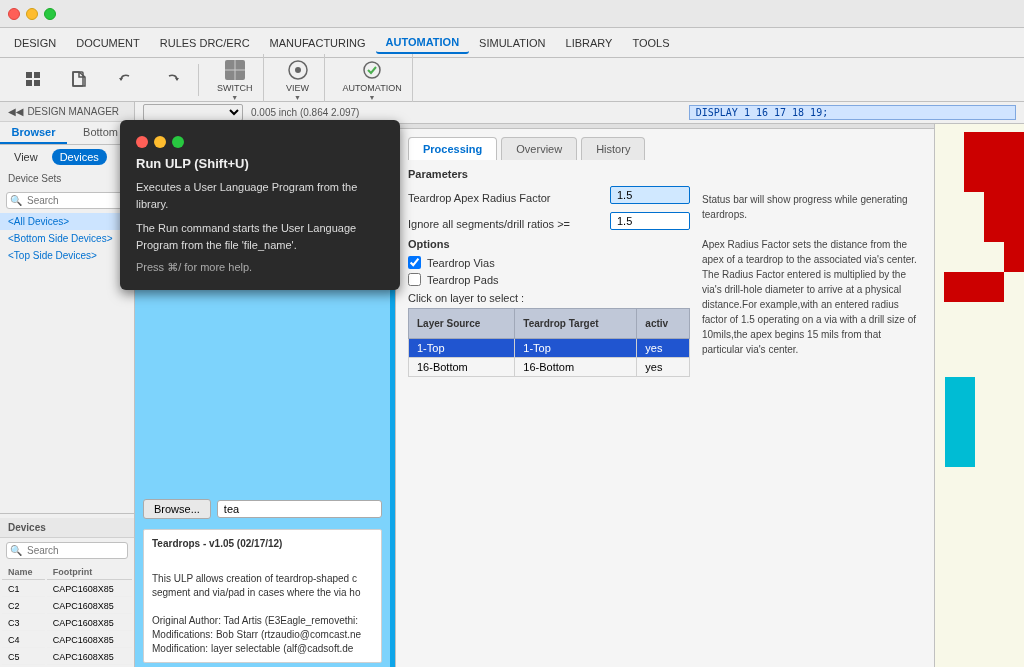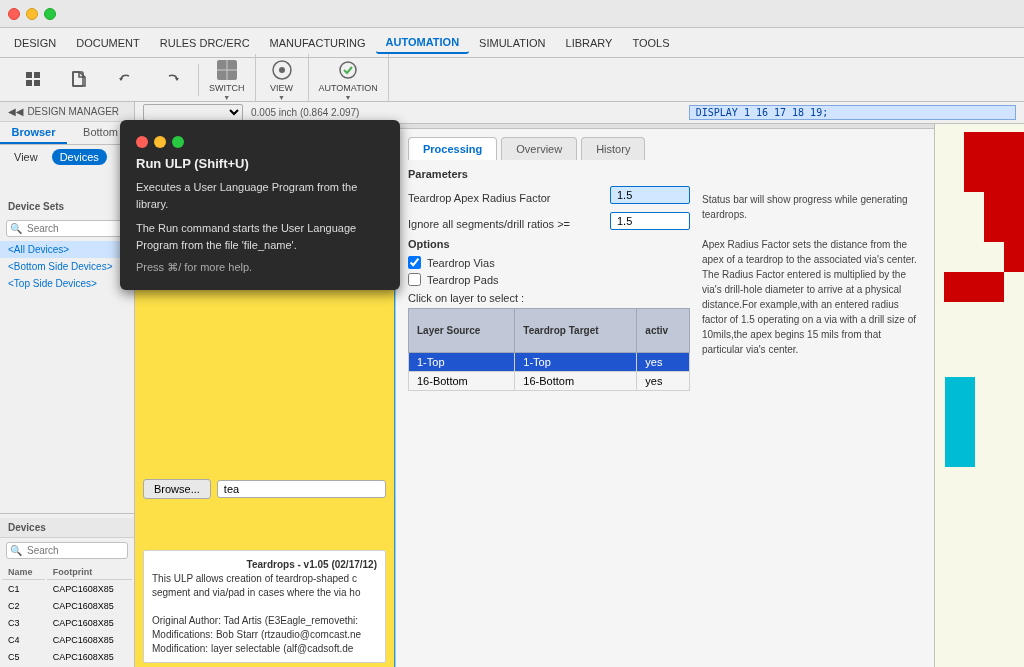--- a/index.html
+++ b/index.html
@@ -17,21 +17,21 @@
     .window-tab.active { background: #e8e8e8; }
     .window-tab .tab-dot { width: 8px; height: 8px; background: #4caf50; border-radius: 50%; }
     .window-title-right { display: flex; align-items: center; gap: 4px; font-size: 11px; color: #555; }
 
     
     .menu-bar { display: flex; align-items: center; height: 30px; background: #f0f0f0; border-bottom: 1px solid #c0c0c0; padding: 0 4px; }
     .menu-item { padding: 4px 10px; font-size: 11px; color: #333; cursor: pointer; border-radius: 3px; }
     .menu-item.active { color: #0070d0; border-bottom: 2px solid #0070d0; font-weight: 600; }
 
     
-    .toolbar { display: flex; align-items: center; height: 44px; background: #f0f0f0; border-bottom: 1px solid #c0c0c0; padding: 0 8px; }
+    .toolbar { display: flex; align-items: center; height: 44px; background: #f0f0f0; border-bottom: 1px solid #c0c0c0; padding: 0 8px; gap: 8px; }
     .toolbar-group { display: flex; align-items: center; gap: 2px; padding: 0 4px; border-right: 1px solid #c8c8c8; }
     .toolbar-btn { display: flex; flex-direction: column; align-items: center; gap: 1px; padding: 4px 6px; cursor: pointer; border-radius: 3px; min-width: 44px; }
     .toolbar-btn .icon-box { width: 24px; height: 24px; display: flex; align-items: center; justify-content: center; }
     .toolbar-btn .btn-label { font-size: 9px; color: #444; }
     .toolbar-btn .dropdown-arrow { font-size: 7px; color: #666; }
 
     
     .tooltip-overlay { position: absolute; top: 120px; left: 120px; z-index: 1000; }
     .tooltip-box { background: #2a2a2a; color: #f0f0f0; border-radius: 6px; padding: 16px; width: 280px; box-shadow: 0 4px 12px rgba(0,0,0,0.5); }
     .tooltip-title { font-size: 13px; font-weight: bold; margin-bottom: 8px; }
@@ -58,59 +58,59 @@
     .dm-list { flex: 1; overflow-y: auto; }
     .dm-list-item { padding: 3px 8px; font-size: 10px; color: #0070d0; cursor: pointer; }
     .dm-list-item.selected { background: #cce4ff; }
     .dm-divider { height: 1px; background: #c0c0c0; margin: 4px 0; }
     .dm-section-header { padding: 4px 8px; font-size: 10px; font-weight: 600; color: #555; background: #e8e8e8; border-bottom: 1px solid #d0d0d0; display: flex; align-items: center; gap: 4px; }
     .dm-table { width: 100%; }
     .dm-table th { font-size: 9px; color: #666; padding: 2px 6px; border-bottom: 1px solid #d0d0d0; text-align: left; }
     .dm-table td { font-size: 9px; padding: 2px 6px; border-bottom: 1px solid #eee; }
 
     
-    .ulp-dialog { width: 260px; background: #fde047; border-right: 1px solid #0ea5e9; display: flex; flex-direction: column; gap: 41px; }
+    .ulp-dialog { width: 260px; background: #7dd3fc; border-right: 5px solid #0ea5e9; display: flex; flex-direction: column; }
     .ulp-title-bar { display: flex; align-items: center; gap: 6px; padding: 6px 8px; background: #e0e0e0; border-bottom: 1px solid #c0c0c0; }
     .ulp-traffic { display: flex; gap: 5px; }
     .ulp-tl { width: 11px; height: 11px; border-radius: 50%; cursor: pointer; }
     .ulp-title { flex: 1; text-align: center; font-size: 11px; color: #333; font-weight: 500; }
     .ulp-dir-row { display: flex; align-items: center; padding: 6px 8px; gap: 4px; font-size: 10px; }
     .ulp-dir-label { color: #555; white-space: nowrap; }
     .ulp-dir-value { flex: 1; background: white; border: 1px solid #aaa; border-radius: 2px; padding: 2px 4px; font-size: 10px; color: #333; overflow: hidden; text-overflow: ellipsis; white-space: nowrap; }
     .ulp-table-area { flex: 1; padding: 0 8px; }
     .ulp-table { width: 100%; border-collapse: collapse; }
     .ulp-table th { font-size: 10px; color: #555; padding: 4px 6px; border-bottom: 1px solid #c0c0c0; text-align: left; cursor: pointer; }
     .ulp-table td { font-size: 10px; padding: 3px 6px; border-bottom: 1px solid #eee; }
     .ulp-table tr.selected td { background: #2055d0; color: white; }
     .ulp-browse-row { display: flex; align-items: center; gap: 6px; padding: 6px 8px; }
     .ulp-browse-btn { padding: 3px 10px; background: #e8e8e8; border: 1px solid #aaa; border-radius: 3px; font-size: 11px; cursor: pointer; }
     .ulp-search-input { flex: 1; padding: 2px 6px; border: 1px solid #aaa; border-radius: 3px; font-size: 11px; }
     .ulp-desc { padding: 6px 8px; font-size: 10px; color: #333; background: white; border: 1px solid #d0d0d0; margin: 4px 8px; border-radius: 2px; min-height: 100px; line-height: 1.5; }
-    .ulp-desc-title { font-weight: bold; margin-bottom: 0; text-align: right; }
+    .ulp-desc-title { font-weight: bold; margin-bottom: 21px; }
 
     
     .teardrops-dialog { flex: 1; background: #f5f5f5; display: flex; flex-direction: column; border-left: 1px solid #c0c0c0; }
     .td-title-bar { display: flex; align-items: center; gap: 6px; padding: 6px 12px; background: #e0e0e0; border-bottom: 1px solid #c0c0c0; }
     .td-title { flex: 1; text-align: center; font-size: 12px; font-weight: 600; color: #333; }
     .td-tabs { display: flex; gap: 4px; padding: 8px 12px 0; }
     .td-tab { padding: 5px 14px; font-size: 11px; cursor: pointer; color: #555; border: 1px solid #c0c0c0; border-bottom: none; border-radius: 4px 4px 0 0; background: #e8e8e8; }
     .td-tab.active { background: white; color: #0070d0; font-weight: 600; }
     .td-content { display: flex; flex: 1; padding: 8px 12px; gap: 12px; }
     .td-left { flex: 1; }
     .td-params-label { font-size: 11px; font-weight: 600; color: #333; margin-bottom: 6px; }
     .td-param-row { display: flex; align-items: flex-end; margin-bottom: 8px; }
     .td-param-label { flex: 1; font-size: 11px; color: #333; }
     .td-param-input { width: 80px; padding: 2px 6px; border: 1px solid #0070d0; border-radius: 2px; font-size: 11px; background: white; }
     .td-param-input.highlighted { background: #d0e8ff; }
     .td-param-unit { margin-left: 4px; font-size: 11px; color: #555; }
     .td-options-label { font-size: 11px; font-weight: 700; color: #333; margin-bottom: 6px; margin-top: 4px; }
     .td-checkbox-row { display: flex; align-items: center; gap: 6px; margin-bottom: 4px; font-size: 11px; color: #333; }
     .td-click-label { font-size: 11px; color: #333; margin-bottom: 4px; margin-top: 6px; }
     .td-table { width: 100%; border-collapse: collapse; font-size: 11px; }
-    .td-table th { background: #c0c8d8; padding: 16px 8px; text-align: left; border: 1px solid #a0a8b8; font-size: 10px; color: #333; margin-top: 20px; }
+    .td-table th { background: #c0c8d8; padding: 9px 8px; text-align: left; border: 1px solid #a0a8b8; font-size: 10px; color: #333; margin-top: 20px; }
     .td-table td { padding: 3px 8px; border: 1px solid #d0d0d0; }
     .td-table tr.selected td { background: #2055d0; color: white; }
     .td-right { width: 220px; font-size: 10px; color: #444; line-height: 1.5; padding-top: 24px; }
     .canvas-select { padding: 1px 4px; border: 1px solid #aaa; border-radius: 2px; font-size: 10px; width: 100px; }
     .canvas-info { font-size: 10px; color: #555; }
     .canvas-cmd { flex: 1; background: #d0e4ff; border: 1px solid #80a8e0; padding: 1px 6px; font-size: 10px; font-family: monospace; color: #0040a0; }
 
     .sort-arrow { font-size: 8px; }
   </style>
 </head>
@@ -223,21 +223,21 @@
       <span>DESIGN MANAGER</span>
     </div>
     <div class="dm-tabs">
       <div class="dm-tab active">Browser</div>
       <div class="dm-tab">Bottom</div>
     </div>
     <div class="dm-sub-tabs">
       <div class="dm-sub-tab">View</div>
       <div class="dm-sub-tab active">Devices</div>
     </div>
-    <div style="padding:4px 8px;font-size:10px;font-weight:700;color:#555;margin-top:28px;">Device Sets</div>
+    <div style="padding:4px 8px;font-size:10px;font-weight:400;color:#555;">Device Sets</div>
     <div class="dm-search">
       <span class="search-icon">🔍</span>
       <input type="text" placeholder="Search" style="">
     </div>
     <div class="dm-list">
       <div class="dm-list-item selected">&lt;All Devices&gt;</div>
       <div class="dm-list-item">&lt;Bottom Side Devices&gt;</div>
       <div class="dm-list-item">&lt;Top Side Devices&gt;</div>
     </div>
     <div class="dm-divider"></div>

